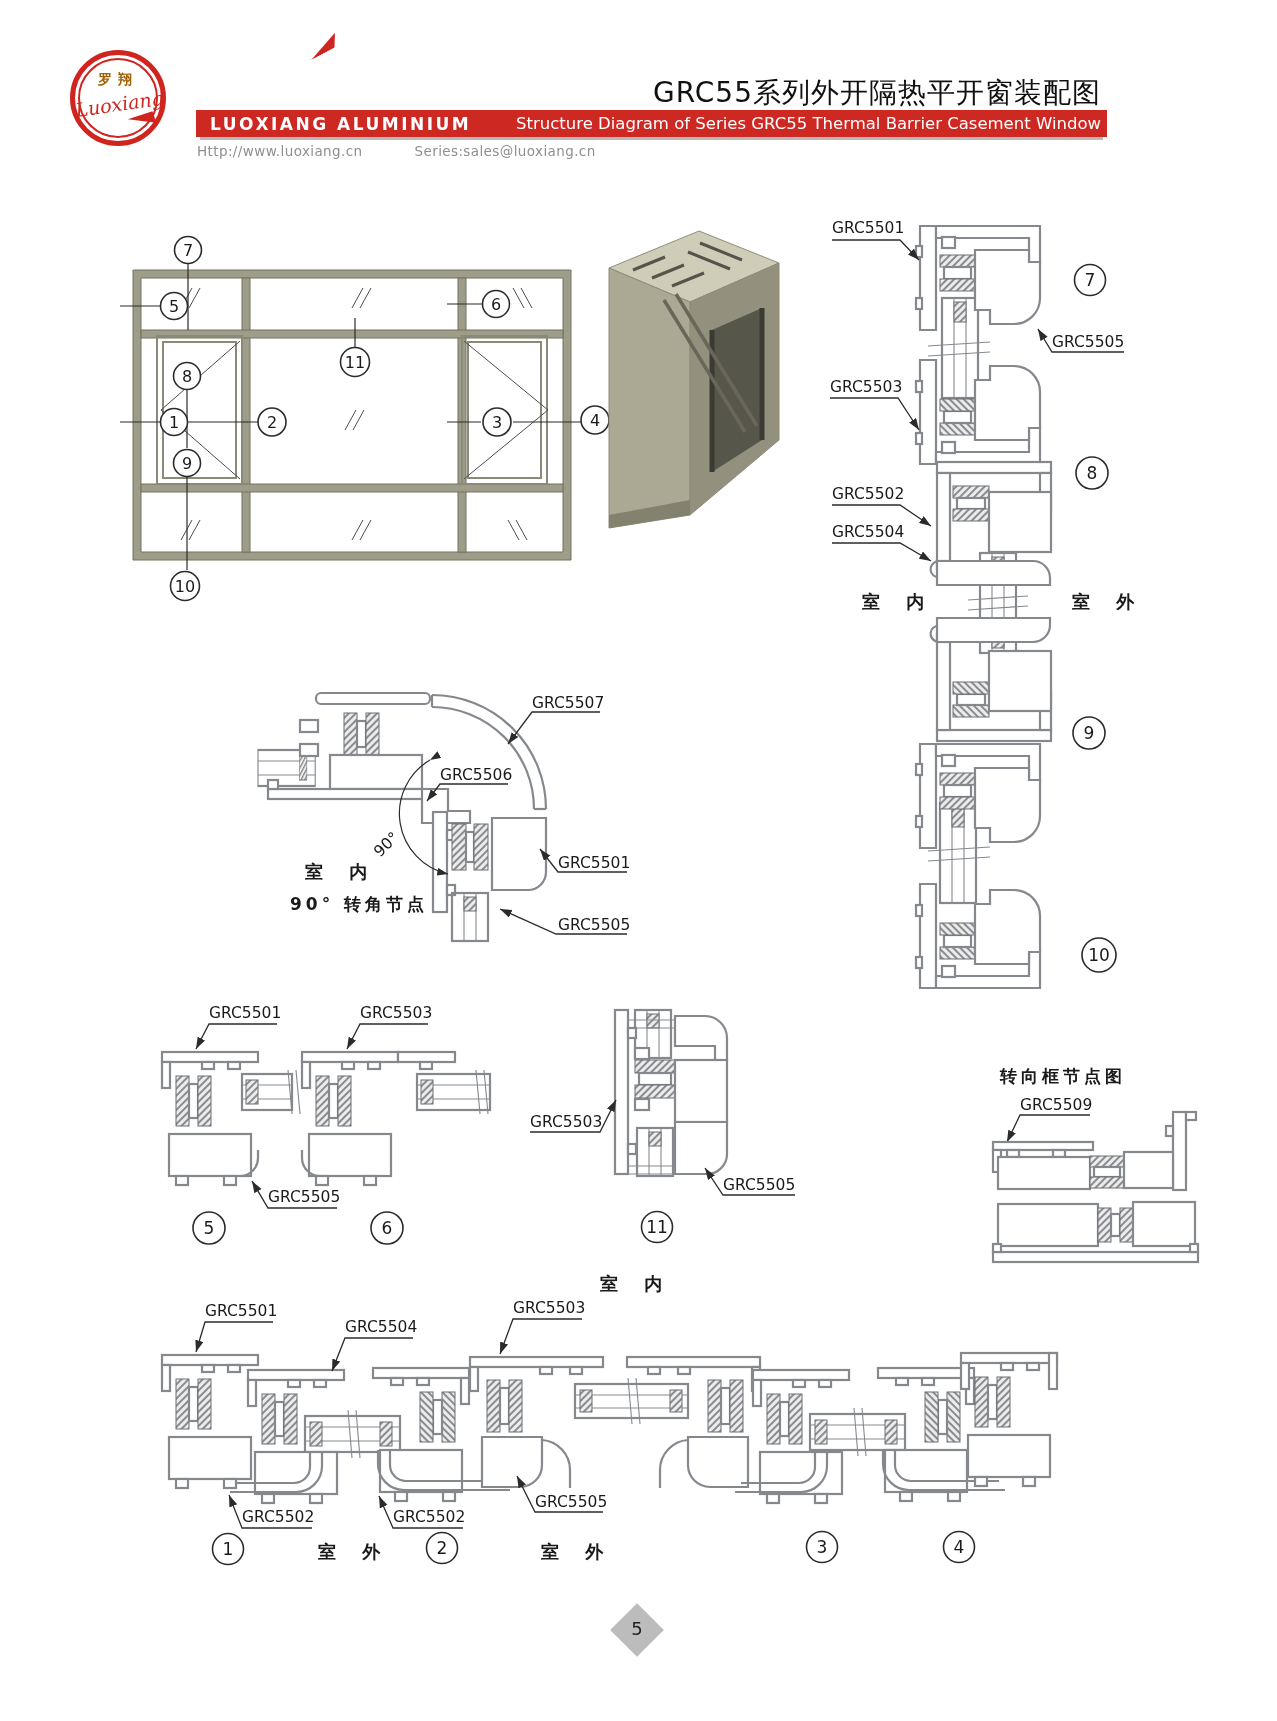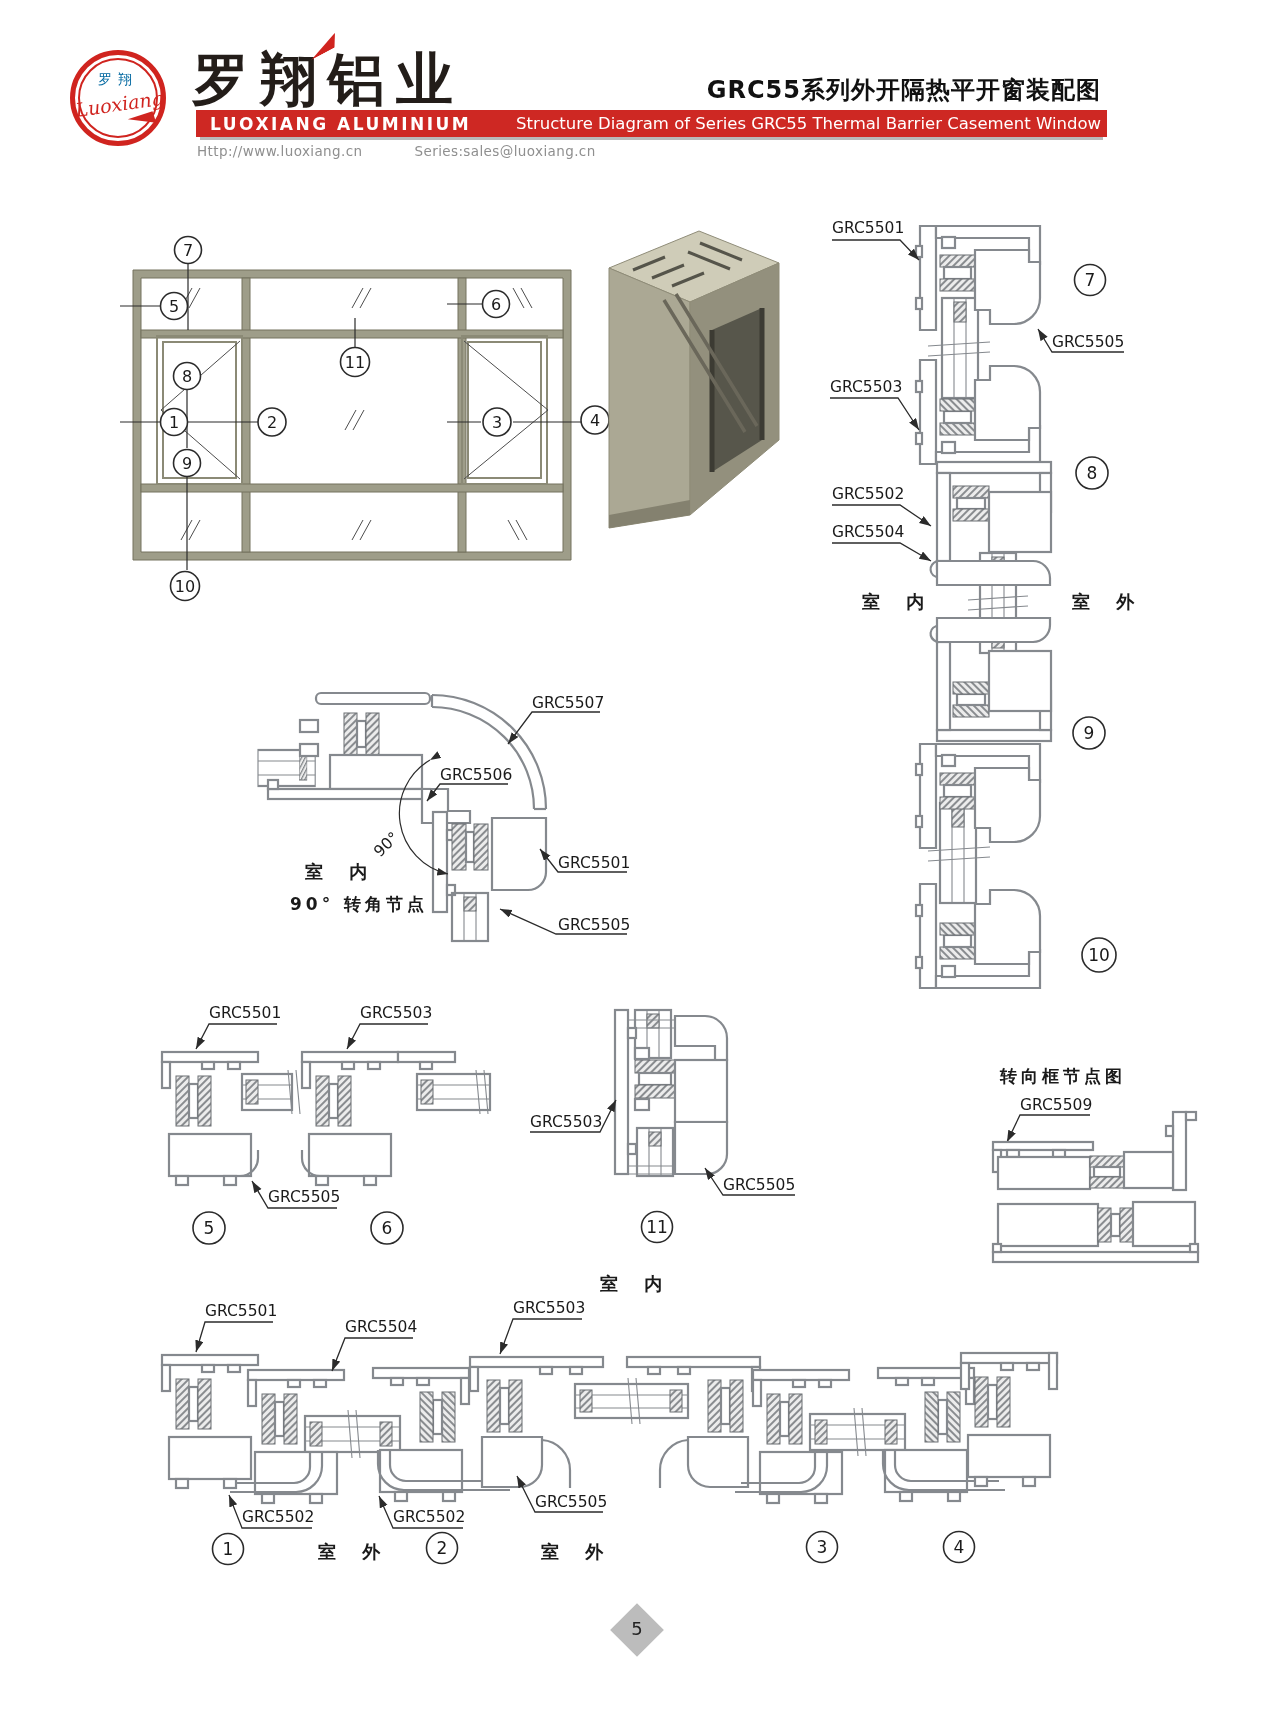--- a/index.html
+++ b/index.html
@@ -2,37 +2,37 @@
 <html><head>
 <meta charset="utf-8">
 <style>
   html,body{margin:0;padding:0;background:#fff;}
   #page{position:relative;width:1277px;height:1721px;background:#fff;overflow:hidden;
         font-family:"DejaVu Sans","Liberation Sans",sans-serif;}
   
   #logo{position:absolute;left:70px;top:50px;width:96px;height:96px;border:5px solid #d0241f;
         border-radius:50%;box-sizing:border-box;}
   #logo .inner{position:absolute;inset:3px;border:2px solid #d0241f;border-radius:50%;}
-  #logo .cn{position:absolute;top:16px;width:100%;text-align:center;color:#0369a1;
-        font-size:14px;font-weight:normal;letter-spacing:6px;}
+  #logo .cn{position:absolute;top:16px;width:100%;text-align:center;color:#a16207;
+        font-size:14px;font-weight:bold;letter-spacing:6px;}
   #logo .script{position:absolute;top:38px;width:100%;text-align:center;color:#d0241f;
         font-size:19px;font-style:italic;font-family:"DejaVu Serif","Liberation Serif",serif;
         transform:rotate(-8deg);}
   #logo .swoosh{position:absolute;right:6px;bottom:14px;width:0;height:0;
         border-left:26px solid transparent;border-top:12px solid #d0241f;transform:rotate(-18deg);}
   #companyCn{position:absolute;left:192px;top:42px;font-size:57px;font-weight:bold;color:#231d19;
         letter-spacing:11px;white-space:nowrap;}
   #redAccent{position:absolute;left:306px;top:40px;width:34px;height:13px;background:#d0241f;
         transform:rotate(-28deg);clip-path:polygon(0 100%,100% 0,78% 100%);}
   #redbar{position:absolute;left:196px;top:110px;width:905px;height:27px;background:#ce2823;
         display:flex;align-items:center;justify-content:space-between;padding-left:6px;}
   #redbar .en{color:#fff;font-weight:bold;font-size:17px;letter-spacing:2.5px;padding-left:8px;white-space:nowrap;}
   #redbar .ti{color:#fff;font-size:16.5px;padding-right:6px;white-space:nowrap;}
   #redbarShadow{position:absolute;left:200px;top:137px;width:903px;height:3px;background:#b9b9b9;}
-  #titleCn{position:absolute;right:176px;top:74px;font-size:24px;font-weight:bold;color:#111;
+  #titleCn{position:absolute;right:176px;top:74px;font-size:28px;font-weight:normal;color:#111;
         letter-spacing:1px;white-space:nowrap;}
   #contact{position:absolute;left:197px;top:143px;font-size:13.5px;color:#8f8f8f;letter-spacing:.4px;}
   #contact span{margin-right:52px;margin-top:46px;}
   
   #pageDiamond{position:absolute;left:618px;top:1611px;width:38px;height:38px;background:#bcbcbc;
         transform:rotate(45deg);}
   #pageNum{position:absolute;left:618px;top:1618px;width:38px;text-align:center;font-size:18px;color:#222;}
   
   svg{position:absolute;left:0;top:160px;}
   .al{fill:#fff;stroke:#85898e;stroke-width:2.2;}
@@ -55,21 +55,20 @@
 <body>
 
 <div id="page">
 
   <div id="logo">
     <div class="inner"></div>
     <div class="cn">罗翔</div>
     <div class="script">Luoxiang</div>
     <div class="swoosh"></div>
   </div>
-  <div id="companyCn">罗翔铝业</div>
   <div id="redAccent"></div>
   <div id="titleCn">GRC55系列外开隔热平开窗装配图</div>
   <div id="redbar">
     <span class="en">LUOXIANG ALUMINIUM</span>
     <span class="ti">Structure Diagram of Series GRC55 Thermal Barrier Casement Window</span>
   </div>
   <div id="redbarShadow"></div>
   <div id="contact">
     <span>Http://www.luoxiang.cn</span><span>Series:sales@luoxiang.cn</span>
   </div>

